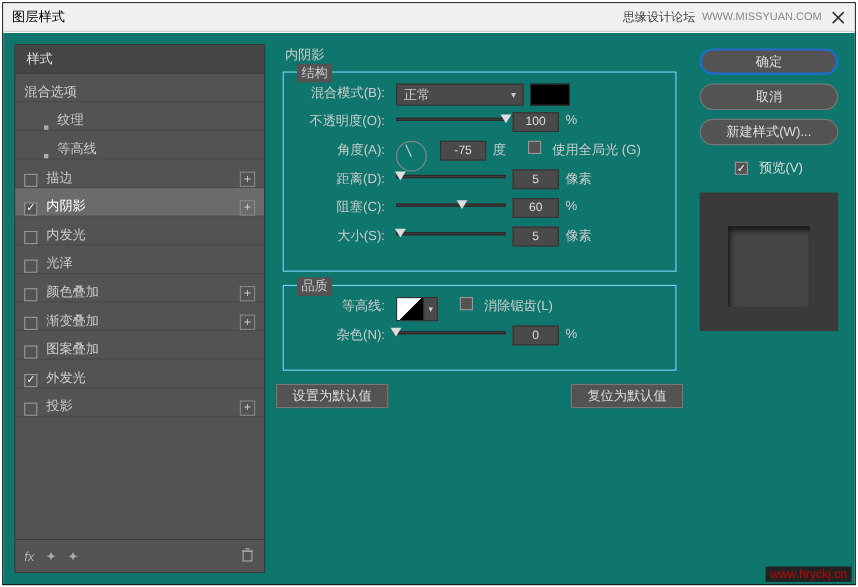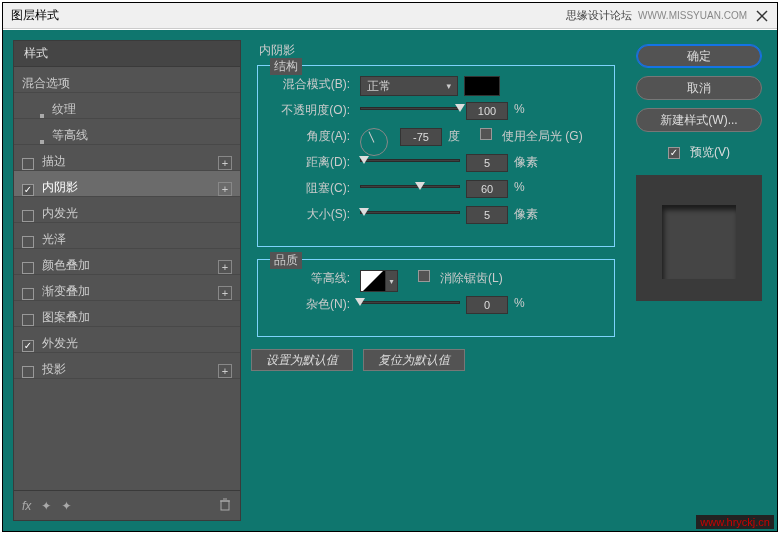--- a/index.html
+++ b/index.html
@@ -30,35 +30,35 @@
 .left-footer .sp { flex: 1; }
 .trash svg { width: 14px; height: 14px; }
 
 
 .center { flex: 1; color: #ccc; font-size: 12px; }
 .center-title { margin: 2px 0 6px 8px; }
 .fieldset { border: 1px solid #7dd3fc; margin: 0 6px 12px 6px; padding: 10px 10px 14px 10px; position: relative; }
 .fieldset .legend { position: absolute; top: -8px; left: 12px; background: #535353; padding: 0 4px; font-size: 12px; }
 .row { display: flex; align-items: flex-start; height: 26px; gap: 6px; }
 .row .label { width: 82px; text-align: right; margin-right: 4px; }
-.select { width: 98px; height: 20px; background: #4a4a4a; border: 1px solid #333; display: flex; align-items: center; padding: 0 6px; justify-content: space-between; }
+.select { width: 116px; height: 20px; background: #4a4a4a; border: 1px solid #333; display: flex; align-items: center; padding: 0 6px; justify-content: space-between; }
 .select .arrow { font-size: 9px; color: #ccc; }
 .swatch { width: 36px; height: 20px; background: #000; border: 1px solid #333; }
 .slider { width: 100px; height: 14px; position: relative; }
 .slider .track { position: absolute; top: 5px; left: 0; right: 0; height: 3px; background: #3f3f3f; border: 1px solid #2a2a2a; }
 .slider .thumb { position: absolute; top: 2px; width: 0; height: 0; border-left: 5px solid transparent; border-right: 5px solid transparent; border-top: 8px solid #ddd; transform: translateX(-5px); }
 .numbox { width: 42px; height: 18px; background: #4a4a4a; border: 1px solid #333; color: #ddd; text-align: center; font-size: 11px; line-height: 16px; }
 .unit { width: 26px; }
 .angle-dial { width: 28px; height: 28px; border: 1px solid #888; border-radius: 50%; position: relative; margin-right: 6px; }
 .angle-dial .needle { position: absolute; left: 50%; top: 50%; width: 12px; height: 1px; background: #ccc; transform-origin: left center; transform: rotate(-115deg); }
 .cb2 { width: 12px; height: 12px; border: 1px solid #999; background: #535353; margin-right: 4px; display: inline-flex; align-items: center; justify-content: center; }
 .contour { width: 26px; height: 22px; background: linear-gradient(135deg, #fff 0%, #fff 49%, #000 51%, #000 100%); border: 1px solid #333; }
 .contour-wrap { display: flex; align-items: center; }
 .contour-arrow { width: 12px; height: 22px; background: #4a4a4a; border: 1px solid #333; border-left: none; display: flex; align-items: center; justify-content: center; font-size: 8px; }
-.btn-row { display: flex; gap: 10px; justify-content: flex-start; margin-top: 6px; font-style: italic; }
+.btn-row { display: flex; gap: 10px; justify-content: space-between; margin-top: 6px; }
 .btn-flat { height: 22px; padding: 0 14px; background: #535353; border: 1px solid #777; color: #ddd; font-size: 12px; display: flex; align-items: center; }
 
 
 .right { width: 136px; display: flex; flex-direction: column; align-items: center; gap: 8px; padding-top: 4px; }
 .rbtn { width: 126px; height: 24px; border: 1px solid #777; border-radius: 12px; background: #535353; color: #ddd; font-size: 12px; display: flex; align-items: center; justify-content: center; }
 .rbtn.primary { border: 1px solid #1473e6; box-shadow: 0 0 0 1px #1473e6 inset; }
 .preview-row { display: flex; align-items: center; gap: 6px; color: #ddd; font-size: 12px; margin-top: 4px; }
 .preview-row .cb2.checked::after { content: "✓"; color: #fff; font-size: 10px; }
 .preview-box { width: 126px; height: 126px; background: #3a3a3a; margin-top: 6px; position: relative; }
 .preview-box .inner { position: absolute; left: 26px; top: 30px; width: 74px; height: 74px; background: #454545; box-shadow: inset 2px 5px 5px rgba(0,0,0,.6); }

